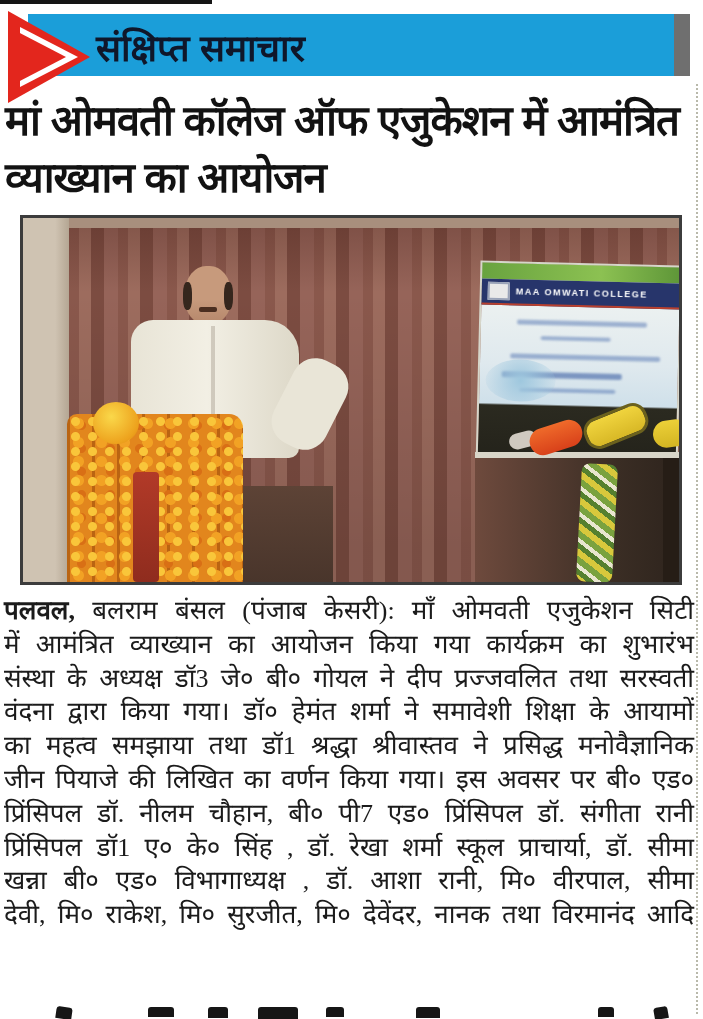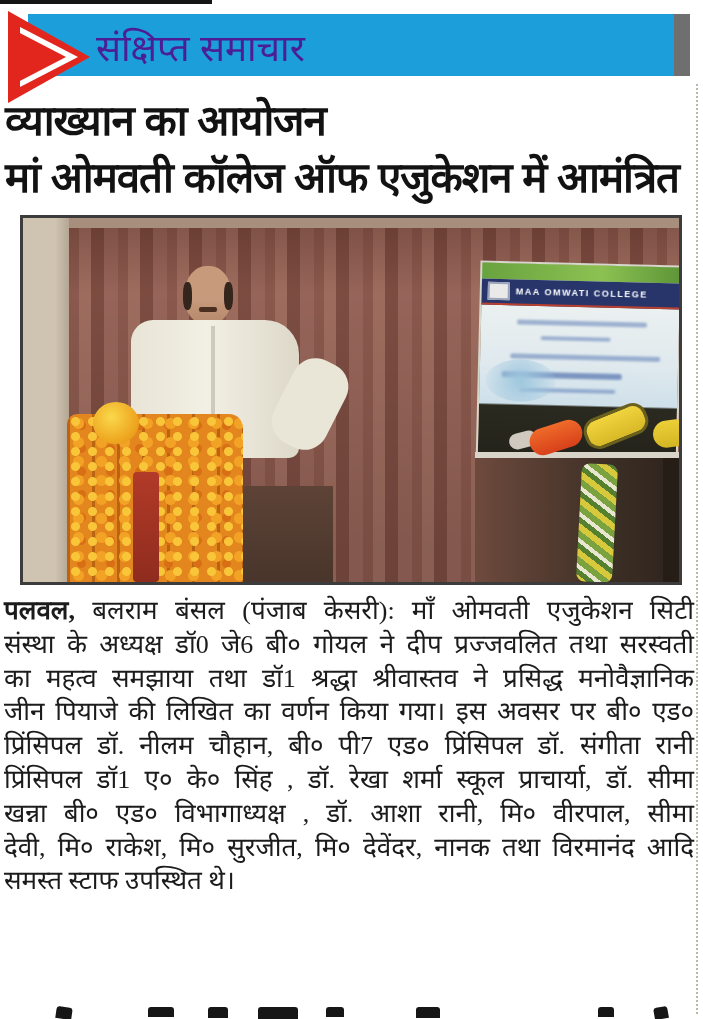--- a/index.html
+++ b/index.html
@@ -8,21 +8,21 @@
     font-family:"Liberation Sans",sans-serif;overflow:hidden;
   }
   
   .top-fragment{position:absolute;left:0;top:0;width:212px;height:4px;background:#151515;}
   
   .col-rule{position:absolute;left:696px;top:84px;height:930px;border-left:2px dotted #b9b9ab;}
   
   .banner-bar{position:absolute;left:28px;top:14px;width:662px;height:62px;background:#1b9ed9;}
   .banner-endcap{position:absolute;right:0;top:0;width:16px;height:62px;background:#6f6f6f;}
   .banner-label{
-    position:absolute;left:68px;top:7px;color:#4c1d95;font-weight:400;
+    position:absolute;left:68px;top:7px;color:#0f172a;font-weight:700;
     font-size:37px;letter-spacing:0px;white-space:nowrap;
   }
   .arrow{position:absolute;clip-path:polygon(0 0,100% 50%,0 100%);}
   .arrow-outer{left:8px;top:11px;width:82px;height:92px;background:#e3261d;}
   .arrow-white{left:20px;top:27px;width:58px;height:60px;background:#ffffff;}
   .arrow-core{left:16px;top:31px;width:50px;height:52px;background:#e3261d;}
   
   .headline{
     position:absolute;left:5px;top:92px;width:690px;color:#121212;
     font-weight:700;font-size:42px;line-height:57px;letter-spacing:-1px;
@@ -126,22 +126,22 @@
 
 <div class="banner-bar">
   <div class="banner-endcap"></div>
   <div class="banner-label">संक्षिप्त समाचार</div>
 </div>
 <div class="arrow arrow-outer"></div>
 <div class="arrow arrow-white"></div>
 <div class="arrow arrow-core"></div>
 
 <div class="headline">
+  <div>मां ओमवती कॉलेज ऑफ एजुकेशन में आमंत्रित</div>
   <div>व्याख्यान का आयोजन</div>
-  <div>मां ओमवती कॉलेज ऑफ एजुकेशन में आमंत्रित</div>
 </div>
 
 <div class="photo">
   <div class="wall-left"></div>
   <div class="top-rail"></div>
   <div class="curtain"></div>
 
   <div class="speaker">
     <div class="head">
       <div class="mustache"></div>
@@ -177,28 +177,29 @@
   <div class="flower flower-gray"></div>
   <div class="flower flower-red"></div>
   <div class="flower flower-y1"></div>
   <div class="flower flower-y2"></div>
   <div class="garland-pole"></div>
   <div class="right-dark"></div>
 </div>
 
 <div class="body-text">
   <div class="bline"><span class="dateline">पलवल,</span> <span>बलराम बंसल (पंजाब केसरी): माँ ओमवती एजुकेशन सिटी</span></div>
-  <div class="bline">संस्था के अध्यक्ष डॉ0 जे6 बी० गोयल ने दीप प्रज्जवलित तथा सरस्वती</div>
+  <div class="bline">में आमंत्रित व्याख्यान का आयोजन किया गया कार्यक्रम का शुभारंभ</div>
+  <div class="bline">संस्था के अध्यक्ष डॉ3 जे० बी० गोयल ने दीप प्रज्जवलित तथा सरस्वती</div>
+  <div class="bline">वंदना द्वारा किया गया। डॉ० हेमंत शर्मा ने समावेशी शिक्षा के आयामों</div>
   <div class="bline">का महत्व समझाया तथा डॉ1 श्रद्धा श्रीवास्तव ने प्रसिद्ध मनोवैज्ञानिक</div>
   <div class="bline">जीन पियाजे की लिखित का वर्णन किया गया। इस अवसर पर बी० एड०</div>
   <div class="bline">प्रिंसिपल डॉ. नीलम चौहान,  बी० पी7 एड० प्रिंसिपल डॉ. संगीता रानी</div>
   <div class="bline">प्रिंसिपल डॉ1 ए० के० सिंह , डॉ. रेखा शर्मा स्कूल प्राचार्या, डॉ. सीमा</div>
   <div class="bline">खन्ना बी० एड० विभागाध्यक्ष , डॉ. आशा रानी,  मि० वीरपाल, सीमा</div>
   <div class="bline">देवी, मि० राकेश, मि० सुरजीत, मि० देवेंदर, नानक तथा विरमानंद आदि</div>
-  <div class="bline last">समस्त स्टाफ  उपस्थित थे।</div>
 </div>
 
 <div class="cutoff">
   <span class="c1"></span>
     <span class="c2"></span>
     <span class="c3"></span>
     <span class="c4"></span>
   <span class="c5"></span>
     <span class="c6"></span>
     <span class="c7"></span>

